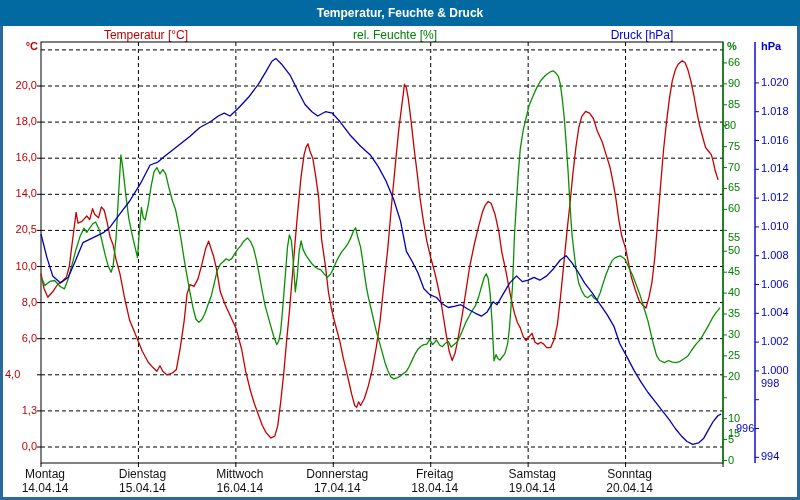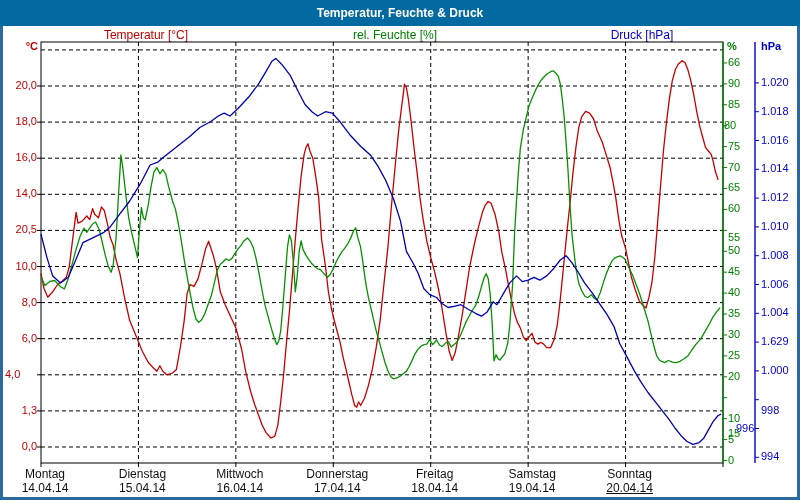--- a/index.html
+++ b/index.html
@@ -131,21 +131,21 @@
       <span class="daylbl" style="left: 96.4286px; top: 482px;">15.04.14</span>
       <span class="daylbl" style="left: 193.857px; top: 468px;">Mittwoch</span>
       <span class="daylbl" style="left: 193.857px; top: 482px;">16.04.14</span>
       <span class="daylbl" style="left: 291.286px; top: 468px;">Donnerstag</span>
       <span class="daylbl" style="left: 291.286px; top: 482px;">17.04.14</span>
       <span class="daylbl" style="left: 388.714px; top: 468px;">Freitag</span>
       <span class="daylbl" style="left: 388.714px; top: 482px;">18.04.14</span>
       <span class="daylbl" style="left: 486.143px; top: 468px;">Samstag</span>
       <span class="daylbl" style="left: 486.143px; top: 482px;">19.04.14</span>
       <span class="daylbl" style="left: 583.571px; top: 468px;">Sonntag</span>
-      <span class="daylbl" style="left: 583.571px; top: 482px; text-decoration: underline;">20.04.14</span>
+      <span class="daylbl" style="left: 583.571px; top: 482px;">20.04.14</span>
       <span class="lbl green" style="left: 728px; top: 453.5px;">0</span>
       <span class="lbl green" style="left: 728px; top: 432.575px;">5</span>
       <span class="lbl green" style="left: 728px; top: 411.65px;">10</span>
       <span class="lbl green" style="left: 728px; top: 404px; margin-top: 23px;">15</span>
       <span class="lbl green" style="left: 728px; top: 369.8px;">20</span>
       <span class="lbl green" style="left: 728px; top: 348.875px;">25</span>
       <span class="lbl green" style="left: 728px; top: 327.95px;">30</span>
       <span class="lbl green" style="left: 728px; top: 307.025px;">35</span>
       <span class="lbl green" style="left: 728px; top: 286.1px;">40</span>
       <span class="lbl green" style="left: 728px; top: 265.175px;">45</span>
@@ -154,23 +154,23 @@
       <span class="lbl green" style="left: 728px; top: 202.4px;">60</span>
       <span class="lbl green" style="left: 728px; top: 181.475px;">65</span>
       <span class="lbl green" style="left: 728px; top: 160.55px;">70</span>
       <span class="lbl green" style="left: 728px; top: 139.625px;">75</span>
       <span class="lbl green" style="left: 724px; top: 118.7px;">80</span>
       <span class="lbl green" style="left: 728px; top: 97.775px;">85</span>
       <span class="lbl green" style="left: 728px; top: 76.85px;">90</span>
       <span class="lbl green" style="left: 728px; top: 55.925px;">66</span>
       <span class="lbl blue" style="left: 761px; top: 450.3px;">994</span>
       <span class="lbl blue" style="left: 736px; top: 421.5px;">996</span>
-      <span class="lbl blue" style="left: 761px; top: 404px;">998</span>
+      <span class="lbl blue" style="left: 761px; top: 377px;">998</span>
       <span class="lbl blue" style="left: 761px; top: 363.9px;">1.000</span>
-      <span class="lbl blue" style="left: 761px; top: 335.1px;">1.629</span>
+      <span class="lbl blue" style="left: 761px; top: 335.1px;">1.002</span>
       <span class="lbl blue" style="left: 761px; top: 306.3px;">1.004</span>
       <span class="lbl blue" style="left: 761px; top: 277.5px;">1.006</span>
       <span class="lbl blue" style="left: 761px; top: 248.7px;">1.008</span>
       <span class="lbl blue" style="left: 761px; top: 219.9px;">1.010</span>
       <span class="lbl blue" style="left: 761px; top: 191.1px;">1.012</span>
       <span class="lbl blue" style="left: 761px; top: 162.3px;">1.014</span>
       <span class="lbl blue" style="left: 761px; top: 133.5px;">1.016</span>
       <span class="lbl blue" style="left: 761px; top: 104.7px;">1.018</span>
       <span class="lbl blue" style="left: 761px; top: 75.9px;">1.020</span>
     </div>

